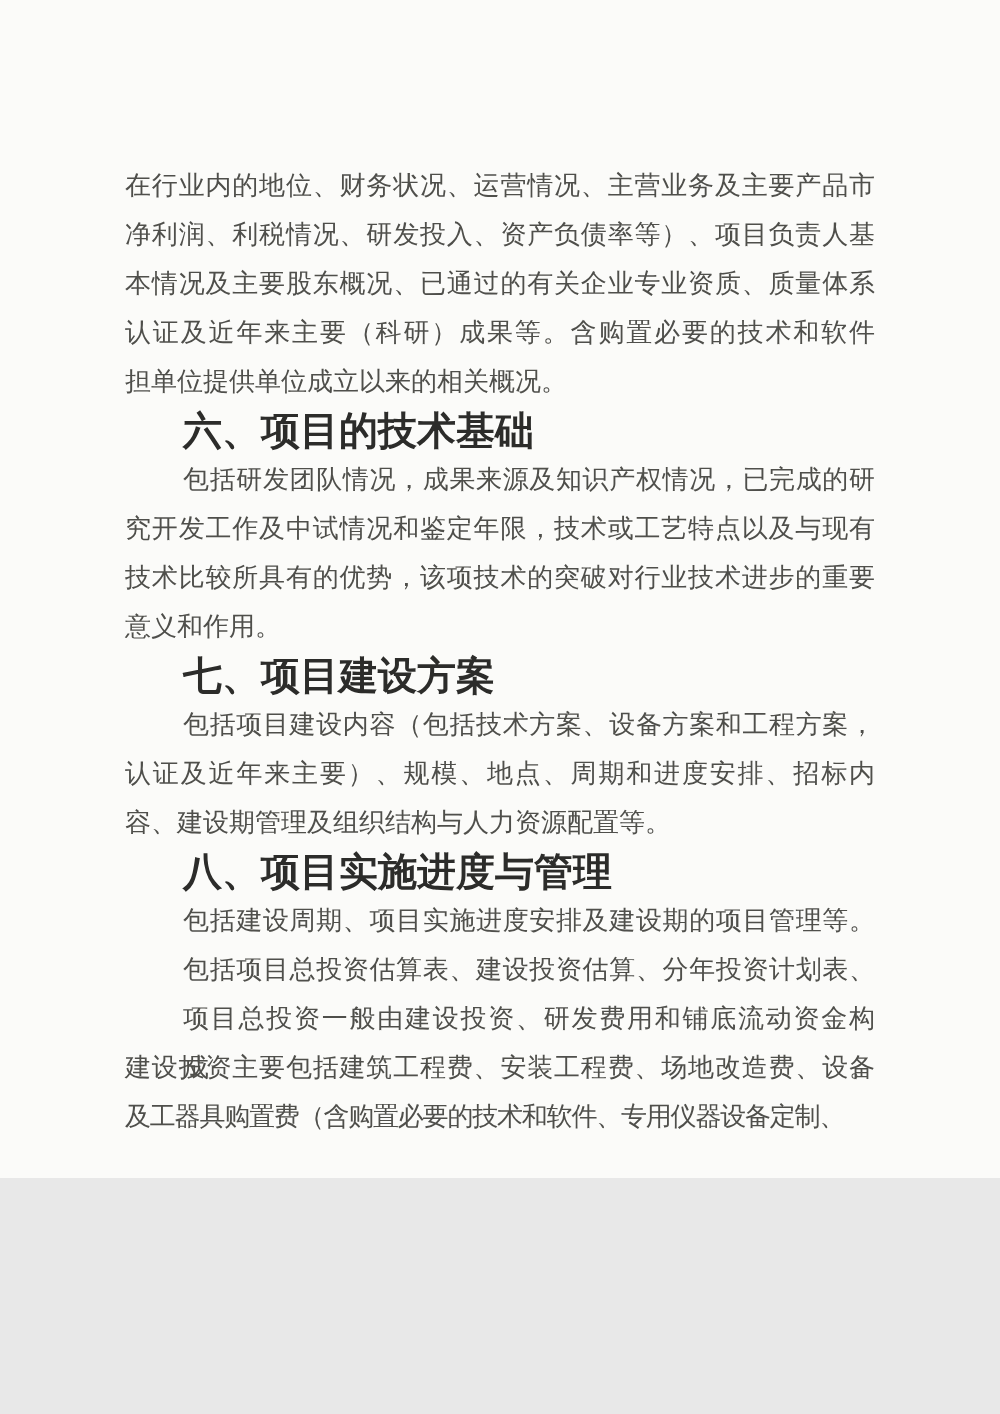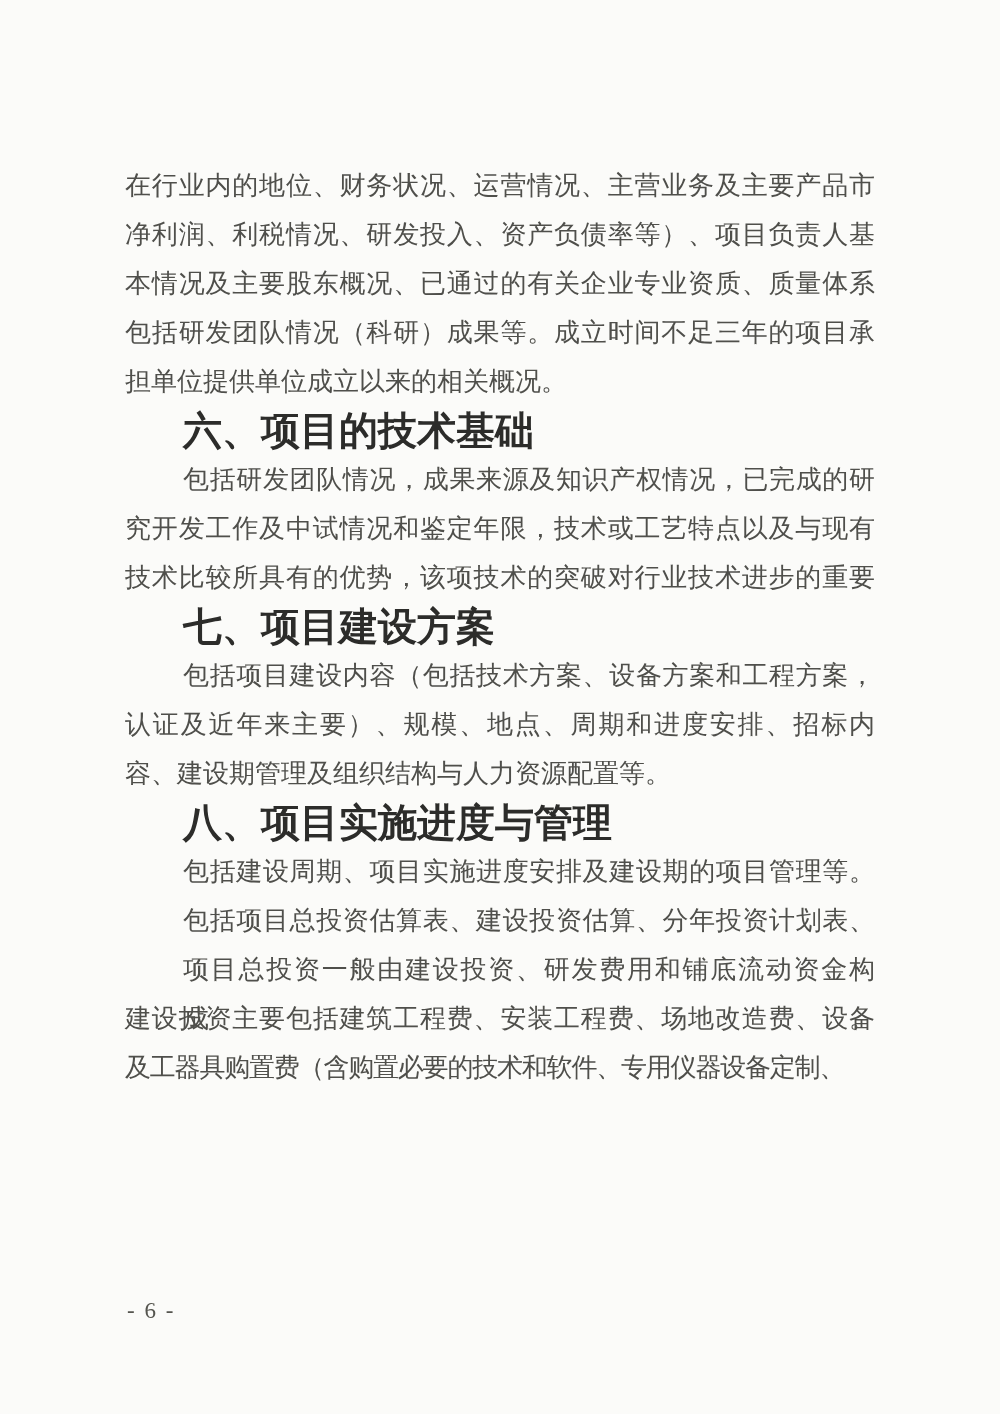--- a/index.html
+++ b/index.html
@@ -3,21 +3,21 @@
 <meta charset="utf-8">
 <style>
   html, body {
     margin: 0;
     padding: 0;
     background: #e8e8e8;
   }
   .page {
     position: relative;
     width: 1000px;
-    height: 1414px;
+    height: 1178px;
     margin: 0 auto;
     background: #fbfbf9;
     overflow: hidden;
   }
   .content {
     position: absolute;
     left: 125px;
     top: 161px;
     width: 750px;
   }
@@ -66,27 +66,28 @@
 </style>
 </head>
 <body>
 
 <div class="page">
   <div class="content">
 
     <div class="line just">在行业内的地位、财务状况、运营情况、主营业务及主要产品市</div>
     <div class="line just">净利润、利税情况、研发投入、资产负债率等）、项目负责人基</div>
     <div class="line just">本情况及主要股东概况、已通过的有关企业专业资质、质量体系</div>
-    <div class="line just">包括研发团队情况（科研）成果等。成立时间不足三年的项目承</div>
+    <div class="line just">认证及近年来主要（科研）成果等。含购置必要的技术和软件</div>
     <div class="line short">担单位提供单位成立以来的相关概况。</div>
 
     <div class="heading">六、项目的技术基础</div>
     <div class="line just indent">包括研发团队情况，成果来源及知识产权情况，已完成的研</div>
     <div class="line just">究开发工作及中试情况和鉴定年限，技术或工艺特点以及与现有</div>
     <div class="line just">技术比较所具有的优势，该项技术的突破对行业技术进步的重要</div>
+    <div class="line short">意义和作用。</div>
 
     <div class="heading">七、项目建设方案</div>
     <div class="line just indent">包括项目建设内容（包括技术方案、设备方案和工程方案，</div>
     <div class="line just">认证及近年来主要）、规模、地点、周期和进度安排、招标内</div>
     <div class="line short">容、建设期管理及组织结构与人力资源配置等。</div>
 
     <div class="heading">八、项目实施进度与管理</div>
     <div class="line just indent">包括建设周期、项目实施进度安排及建设期的项目管理等。</div>
 
     <div class="line just indent">包括项目总投资估算表、建设投资估算、分年投资计划表、</div>

